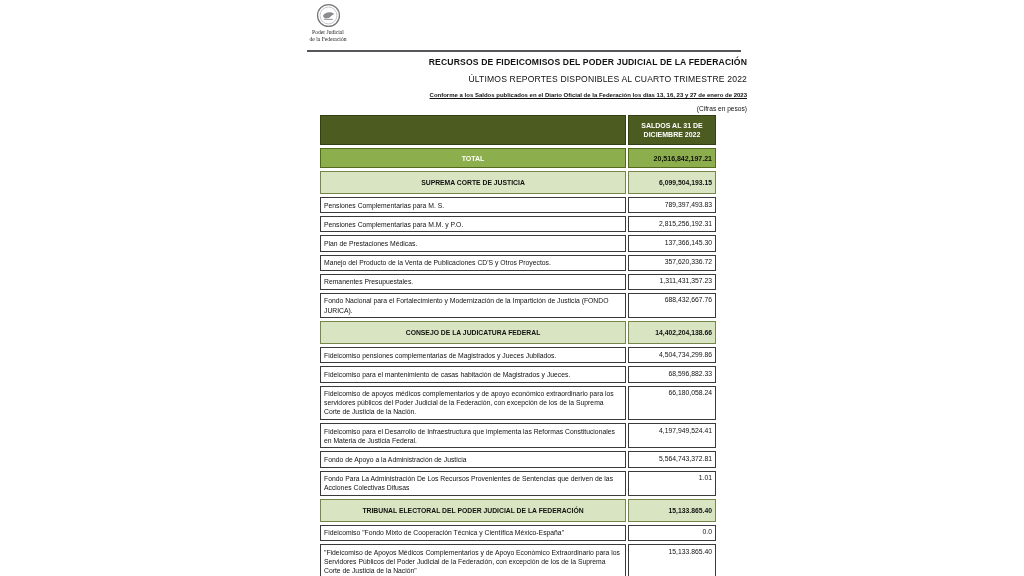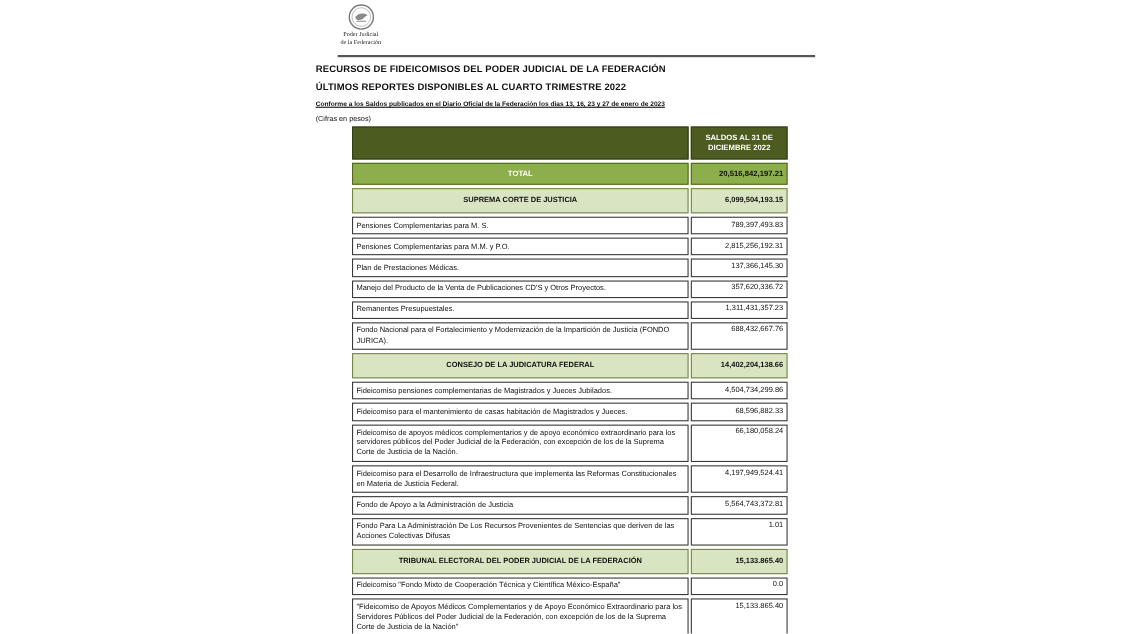--- a/index.html
+++ b/index.html
@@ -10,23 +10,23 @@
     --dark:#4c5b20; --mid:#8cae4c; --light:#d9e5c2;
   }
   .doc { position:absolute; inset:0; }
 
   .logo { position:absolute; left:302px; top:3px; width:52px; text-align:center; }
   .logo svg { display:block; margin:0 auto; }
   .logo-text { font-family:"Liberation Serif", serif; font-size:5.6px; line-height:1.25; color:#242424; margin-top:1px; }
 
   .rule { position:absolute; left:307px; top:50px; width:434px; height:2px; background:#55565a; }
 
-  .titles { position:absolute; left:287px; top:57px; width:460px; text-align:left; }
+  .titles { position:absolute; left:287px; top:57px; width:460px; text-align:right; }
   .t1 { font-size:8.6px; font-weight:bold; margin-bottom:7px; letter-spacing:0.15px; }
-  .t2 { font-size:8.6px; font-weight:bold; margin-bottom:8px; letter-spacing:0.15px; }
+  .t2 { font-size:8.6px; font-weight:normal; margin-bottom:8px; letter-spacing:0.15px; }
   .sub { font-size:6px; font-weight:bold; text-decoration:underline; margin-bottom:7px; }
   .note { font-size:6.6px; }
 
   table.main {
     position:absolute; left:318px; top:112px; width:400px;
     border-collapse:separate; border-spacing:2px 3px;
     table-layout:fixed;
   }
   col.c-label { width:306px; }
   col.c-value { width:88px; }

